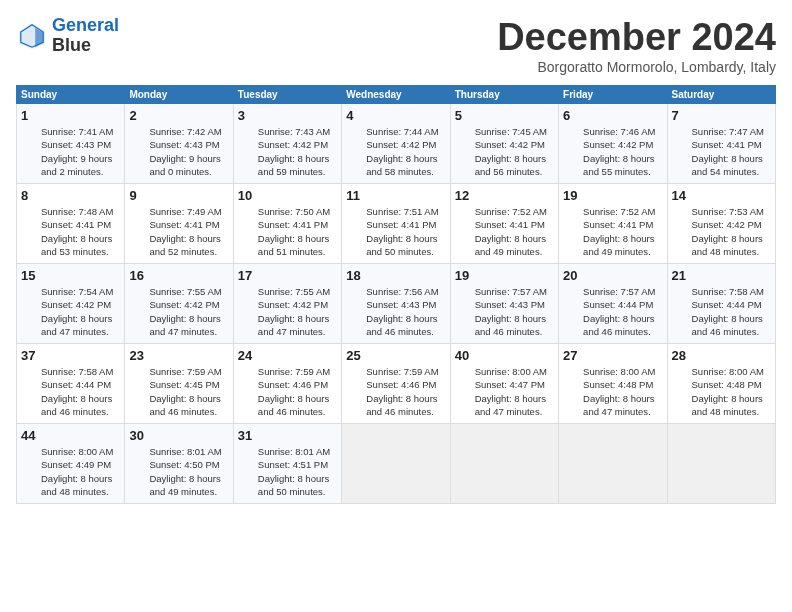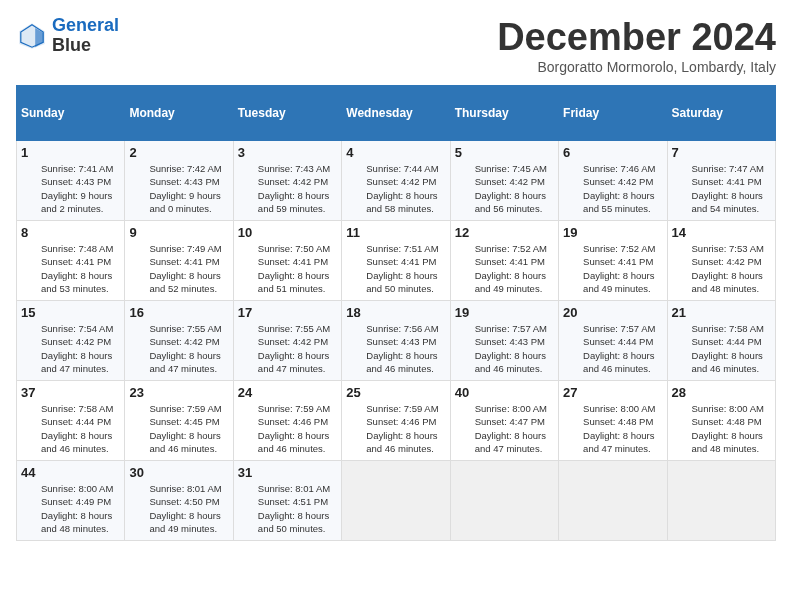--- a/index.html
+++ b/index.html
@@ -49,23 +49,23 @@
     table {
       width: 100%;
       border-collapse: collapse;
       font-size: 10px;
     }
     thead tr {
       background-color: #2e75b6;
     }
     thead th {
       color: #fff;
-      font-size: 12px;
-      font-weight: bold;
-      padding: 20px 4px;
+      font-size: 10px;
+      font-weight: bold;
+      padding: 3px 4px;
       text-align: left;
       border: 1px solid #2e75b6;
     }
     tbody tr {
       vertical-align: top;
     }
     tbody td {
       border: 1px solid #ddd;
       padding: 4px;
       height: 80px;

